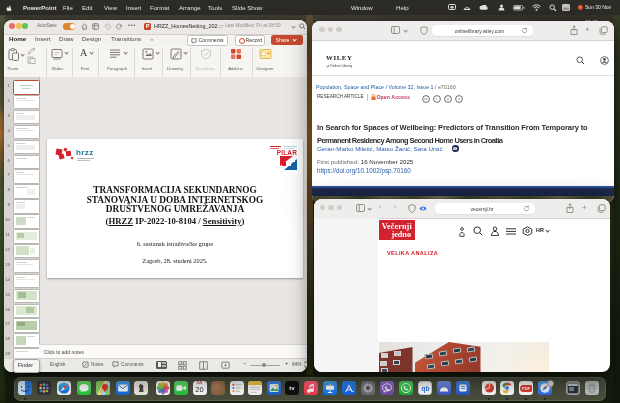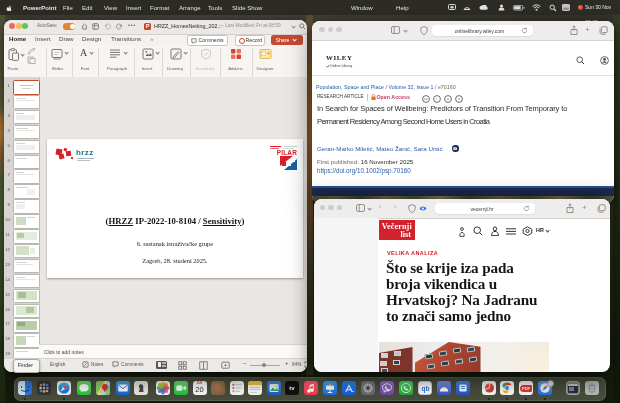--- a/index.html
+++ b/index.html
@@ -517,20 +517,21 @@
  <div class="ab" style="left:266px;top:125.5px;width:11px;height:1.2px;background:#d6212b;"></div>
  <div class="ab" style="left:266px;top:127.6px;width:9px;height:1px;background:#e06a6a;"></div>
  <div class="ab" style="left:280px;top:125.8px;width:13px;height:.8px;background:#b8d4d4;"></div>
  <div class="ab" style="left:280px;top:127.6px;width:10px;height:.8px;background:#c8dede;"></div>
  <span class="ab" style="left:272px;top:128.6px;width:21px;text-align:right;font-size:6.4px;font-weight:bold;color:#d6212b;letter-spacing:.2px;">PILAR</span>
  <div class="ab" style="left:276px;top:136px;width:13px;height:10px;background:#d6212b;clip-path:polygon(0 0,100% 0,0 100%);"></div>
  <div class="ab" style="left:278px;top:142px;width:4px;height:4px;background:#d6212b;"></div>
  <div class="ab" style="left:280px;top:139px;width:13px;height:11px;background:#1762a8;clip-path:polygon(100% 0,100% 100%,0 100%);"></div>
  <div class="ab" style="left:284px;top:142.5px;width:3px;height:3px;background:#fff;transform:rotate(0deg);"></div>
  <div class="ab" style="left:288px;top:139.5px;width:2.5px;height:2.5px;background:#fff;"></div>
+ <div class="ab" style="left:55px;top:166.3px;width:232px;text-align:center;font-family:'Liberation Serif',serif;font-weight:bold;font-size:9.3px;line-height:9.35px;color:#131313;">TRANSFORMACIJA SEKUNDARNOG<br>STANOVANJA U DOBA INTERNETSKOG<br>DRUŠTVENOG UMREŽAVANJA</div>
  <div class="ab" style="left:55px;top:195.5px;width:232px;text-align:center;font-family:'Liberation Serif',serif;font-weight:bold;font-size:8.7px;color:#131313;">(<u>HRZZ</u> IP-2022-10-8104 / <u>Sensitivity</u>)</div>
  <div class="ab" style="left:55px;top:220px;width:232px;text-align:center;font-family:'Liberation Serif',serif;font-size:6.4px;color:#222;">6. sastanak istraživačke grupe</div>
  <div class="ab" style="left:55px;top:237px;width:232px;text-align:center;font-family:'Liberation Serif',serif;font-size:6.4px;color:#222;">Zagreb, 28. studeni 2025.</div>
 
  <div class="ab" style="left:34.5px;top:324px;width:268.5px;height:14px;background:#fbfaf8;border-top:.5px solid #d8d5d2;"></div>
  <span class="ab" style="left:40px;top:328.5px;font-size:5px;color:#4a4844;">Click to add notes</span>
 
  <div class="ab" style="left:0;top:338px;width:303px;height:14px;background:#eceae7;border-top:.5px solid #d5d2cf;"></div>
  <span class="ab" style="left:46px;top:341.5px;font-size:4.7px;color:#55534f;">English</span>
  <svg class="ab" style="left:78px;top:341px" width="7" height="7" viewBox="0 0 8 8">
@@ -629,21 +630,21 @@
         <circle cx="26" cy="4" r="3.4"></circle>
         <circle cx="37" cy="4" r="3.4"></circle>
       </g>
       <g fill="#4a4844" font-size="3.4" font-family="Liberation Sans" text-anchor="middle">
         <text x="4" y="5.2">cc</text>
         <text x="15" y="5.2">i</text>
         <text x="26" y="5.2">o</text>
         <text x="37" y="5.2">s</text>
       </g>
     </svg>
- <div class="ab" style="left:5px;top:81px;width:290px;font-size:7.5px;line-height:13.2px;font-weight:normal;color:#2e2c2a;letter-spacing:-.12px;">In Search for Spaces of Wellbeing: Predictors of Transition From Temporary to<br><span style="letter-spacing:-.6px;">Permanent Residency Among Second Home Users in Croatia</span></div>
+ <div class="ab" style="left:5px;top:100px;width:290px;font-size:7.5px;line-height:13.2px;font-weight:bold;color:#2e2c2a;letter-spacing:-.12px;">In Search for Spaces of Wellbeing: Predictors of Transition From Temporary to<br><span style="letter-spacing:-.6px;">Permanent Residency Among Second Home Users in Croatia</span></div>
  <span class="ab" style="left:5px;top:123.5px;font-size:6.2px;color:#2a5ca8;">Geran-Marko Miletić,  Mateo Žanić,  Sara Ursić</span>
  <div class="ab" style="left:140px;top:124px;width:6.6px;height:6.6px;border-radius:50%;background:#1d2b50;"></div>
  <svg class="ab" style="left:141.3px;top:125.9px" width="4.2" height="3" viewBox="0 0 4.2 3">
       <rect width="4.2" height="3" fill="#1d2b50"></rect>
       <rect x=".2" y=".2" width="3.8" height="2.6" fill="#fff"></rect>
       <path d="M.2.2 2.1 1.7 4 .2" fill="none" stroke="#1d2b50" stroke-width=".5"></path>
     </svg>
  <span class="ab" style="left:5px;top:137px;font-size:6.2px;color:#6b6965;">First published: <span style="color:#2e2c2a;">16 November 2025</span></span>
  <span class="ab" style="left:5px;top:145.8px;font-size:6.3px;color:#2a5ca8;">https://doi.org/10.1002/psp.70160</span>
  <div class="ab" style="left:0;top:164.5px;width:302px;height:2px;background:#2d4f9e;"></div>
@@ -679,21 +680,21 @@
       <path d="M1 4.5h6v5H1zM4 .8v5M2.5 2.2 4 .8l1.5 1.4" fill="none" stroke="#8a8885" stroke-width=".9"></path>
     </svg>
  <span class="ab" style="left:268px;top:3.6px;font-size:8px;color:#8a8885;">+</span>
  <svg class="ab" style="left:283px;top:4.5px" width="9" height="9" viewBox="0 0 9 9">
       <rect x="2.4" y=".8" width="5.8" height="5.8" rx="1" fill="none" stroke="#8a8885" stroke-width=".9"></rect>
       <path d="M1 2.6v3.6a2 2 0 0 0 2 2h3.6" fill="none" stroke="#8a8885" stroke-width=".9"></path>
     </svg>
  <div class="ab" style="left:0;top:19px;width:63.5px;height:154px;background:#f5f5f5;"></div>
  <div class="ab" style="left:65px;top:20.5px;width:35.5px;height:20.5px;background:#d2222e;"></div>
  <span class="ab" style="left:65px;top:22.8px;width:35.5px;text-align:center;font-size:8.2px;font-weight:bold;color:#fff;font-family:'Liberation Serif',serif;letter-spacing:.1px;">Večernji</span>
- <span class="ab" style="left:65px;top:31px;width:32px;text-align:right;font-size:8.2px;font-weight:bold;color:#fff;font-family:'Liberation Serif',serif;">list</span>
+ <span class="ab" style="left:65px;top:31px;width:32px;text-align:right;font-size:8.2px;font-weight:bold;color:#fff;font-family:'Liberation Serif',serif;">jedno</span>
  <svg class="ab" style="left:144px;top:27.5px" width="8" height="10" viewBox="0 0 8 10">
       <circle cx="4" cy="2" r="1.4" fill="none" stroke="#333" stroke-width=".9"></circle>
       <path d="M1.9 9.4c-.3-2.4.5-4 2.1-4s2.4 1.6 2.1 4z" fill="none" stroke="#333" stroke-width=".9"></path>
     </svg>
  <svg class="ab" style="left:159px;top:27px" width="10" height="10" viewBox="0 0 10 10">
       <circle cx="4.2" cy="4.2" r="3.3" fill="none" stroke="#333" stroke-width="1"></circle>
       <path d="M6.7 6.7 9.2 9.2" stroke="#333" stroke-width="1"></path>
     </svg>
  <svg class="ab" style="left:176px;top:27px" width="10" height="10" viewBox="0 0 10 10">
       <circle cx="5" cy="2.8" r="1.8" fill="none" stroke="#333" stroke-width="1"></circle>
@@ -702,21 +703,20 @@
  <svg class="ab" style="left:192px;top:28.5px" width="10" height="8" viewBox="0 0 10 8">
       <path d="M0 .8h10M0 3.4h10M0 6h10" stroke="#333" stroke-width="1"></path>
     </svg>
  <svg class="ab" style="left:208px;top:27px" width="11" height="10" viewBox="0 0 11 10">
       <path d="M5.5.8 9.8 3.2v4L5.5 9.6 1.2 7.2v-4z" fill="none" stroke="#333" stroke-width="1"></path>
       <circle cx="5.5" cy="5" r="1.6" fill="none" stroke="#333" stroke-width="1"></circle>
     </svg>
  <span class="ab" style="left:222px;top:28px;font-size:5.4px;font-weight:bold;color:#222;">HR</span>
  <i class="cv" style="left:232px;top:30px;border-color:#444;"></i>
  <span class="ab" style="left:73px;top:51px;font-size:5.5px;font-weight:bold;color:#d21a1f;letter-spacing:.4px;">VELIKA ANALIZA</span>
- <div class="ab" style="left:72px;top:61px;font-family:'Liberation Serif',serif;font-weight:bold;font-size:15.2px;line-height:16px;color:#161616;letter-spacing:-.15px;">Što se krije iza pada<br>broja vikendica u<br>Hrvatskoj? Na Jadranu<br>to znači samo jedno</div>
  <div class="ab" style="left:64.5px;top:143px;width:170.5px;height:30px;overflow:hidden;background:linear-gradient(100deg,#e5e1da 0%,#eceef0 40%,#f3f0e9 75%,#f0e9de 100%);">
    <div class="ab" style="left:-3px;top:5px;width:37px;height:30px;background:#7d352b;clip-path:polygon(0 22%,100% 0,100% 100%,0 100%);"></div>
    <div class="ab" style="left:2px;top:11px;width:5.2px;height:3.2px;background:#cfd8e0;border:.6px solid #d8cec2;"></div>
    <div class="ab" style="left:15px;top:9px;width:5.2px;height:3.2px;background:#b8c4d0;border:.6px solid #d8cec2;"></div>
    <div class="ab" style="left:1px;top:19px;width:5.2px;height:3.2px;background:#c4cedb;border:.6px solid #d8cec2;"></div>
    <div class="ab" style="left:14px;top:18px;width:5.2px;height:3.2px;background:#2e4054;border:.6px solid #d8cec2;"></div>
    <div class="ab" style="left:2px;top:26px;width:5.2px;height:3.2px;background:#3a4c60;border:.6px solid #d8cec2;"></div>
    <div class="ab" style="left:36px;top:0;width:66px;height:34px;background:linear-gradient(115deg,#c85c3c 0%,#b04530 45%,#8f392a 100%);clip-path:polygon(0 62%,52% 0,100% 14%,100% 100%,0 100%);"></div>
    <div class="ab" style="left:46px;top:12px;width:5.5px;height:3.4px;background:#26384c;border:.6px solid #cfc2b4;transform:rotate(-10deg);"></div>
    <div class="ab" style="left:60px;top:9px;width:5.5px;height:3.4px;background:#2e4054;border:.6px solid #cfc2b4;transform:rotate(-10deg);"></div>

